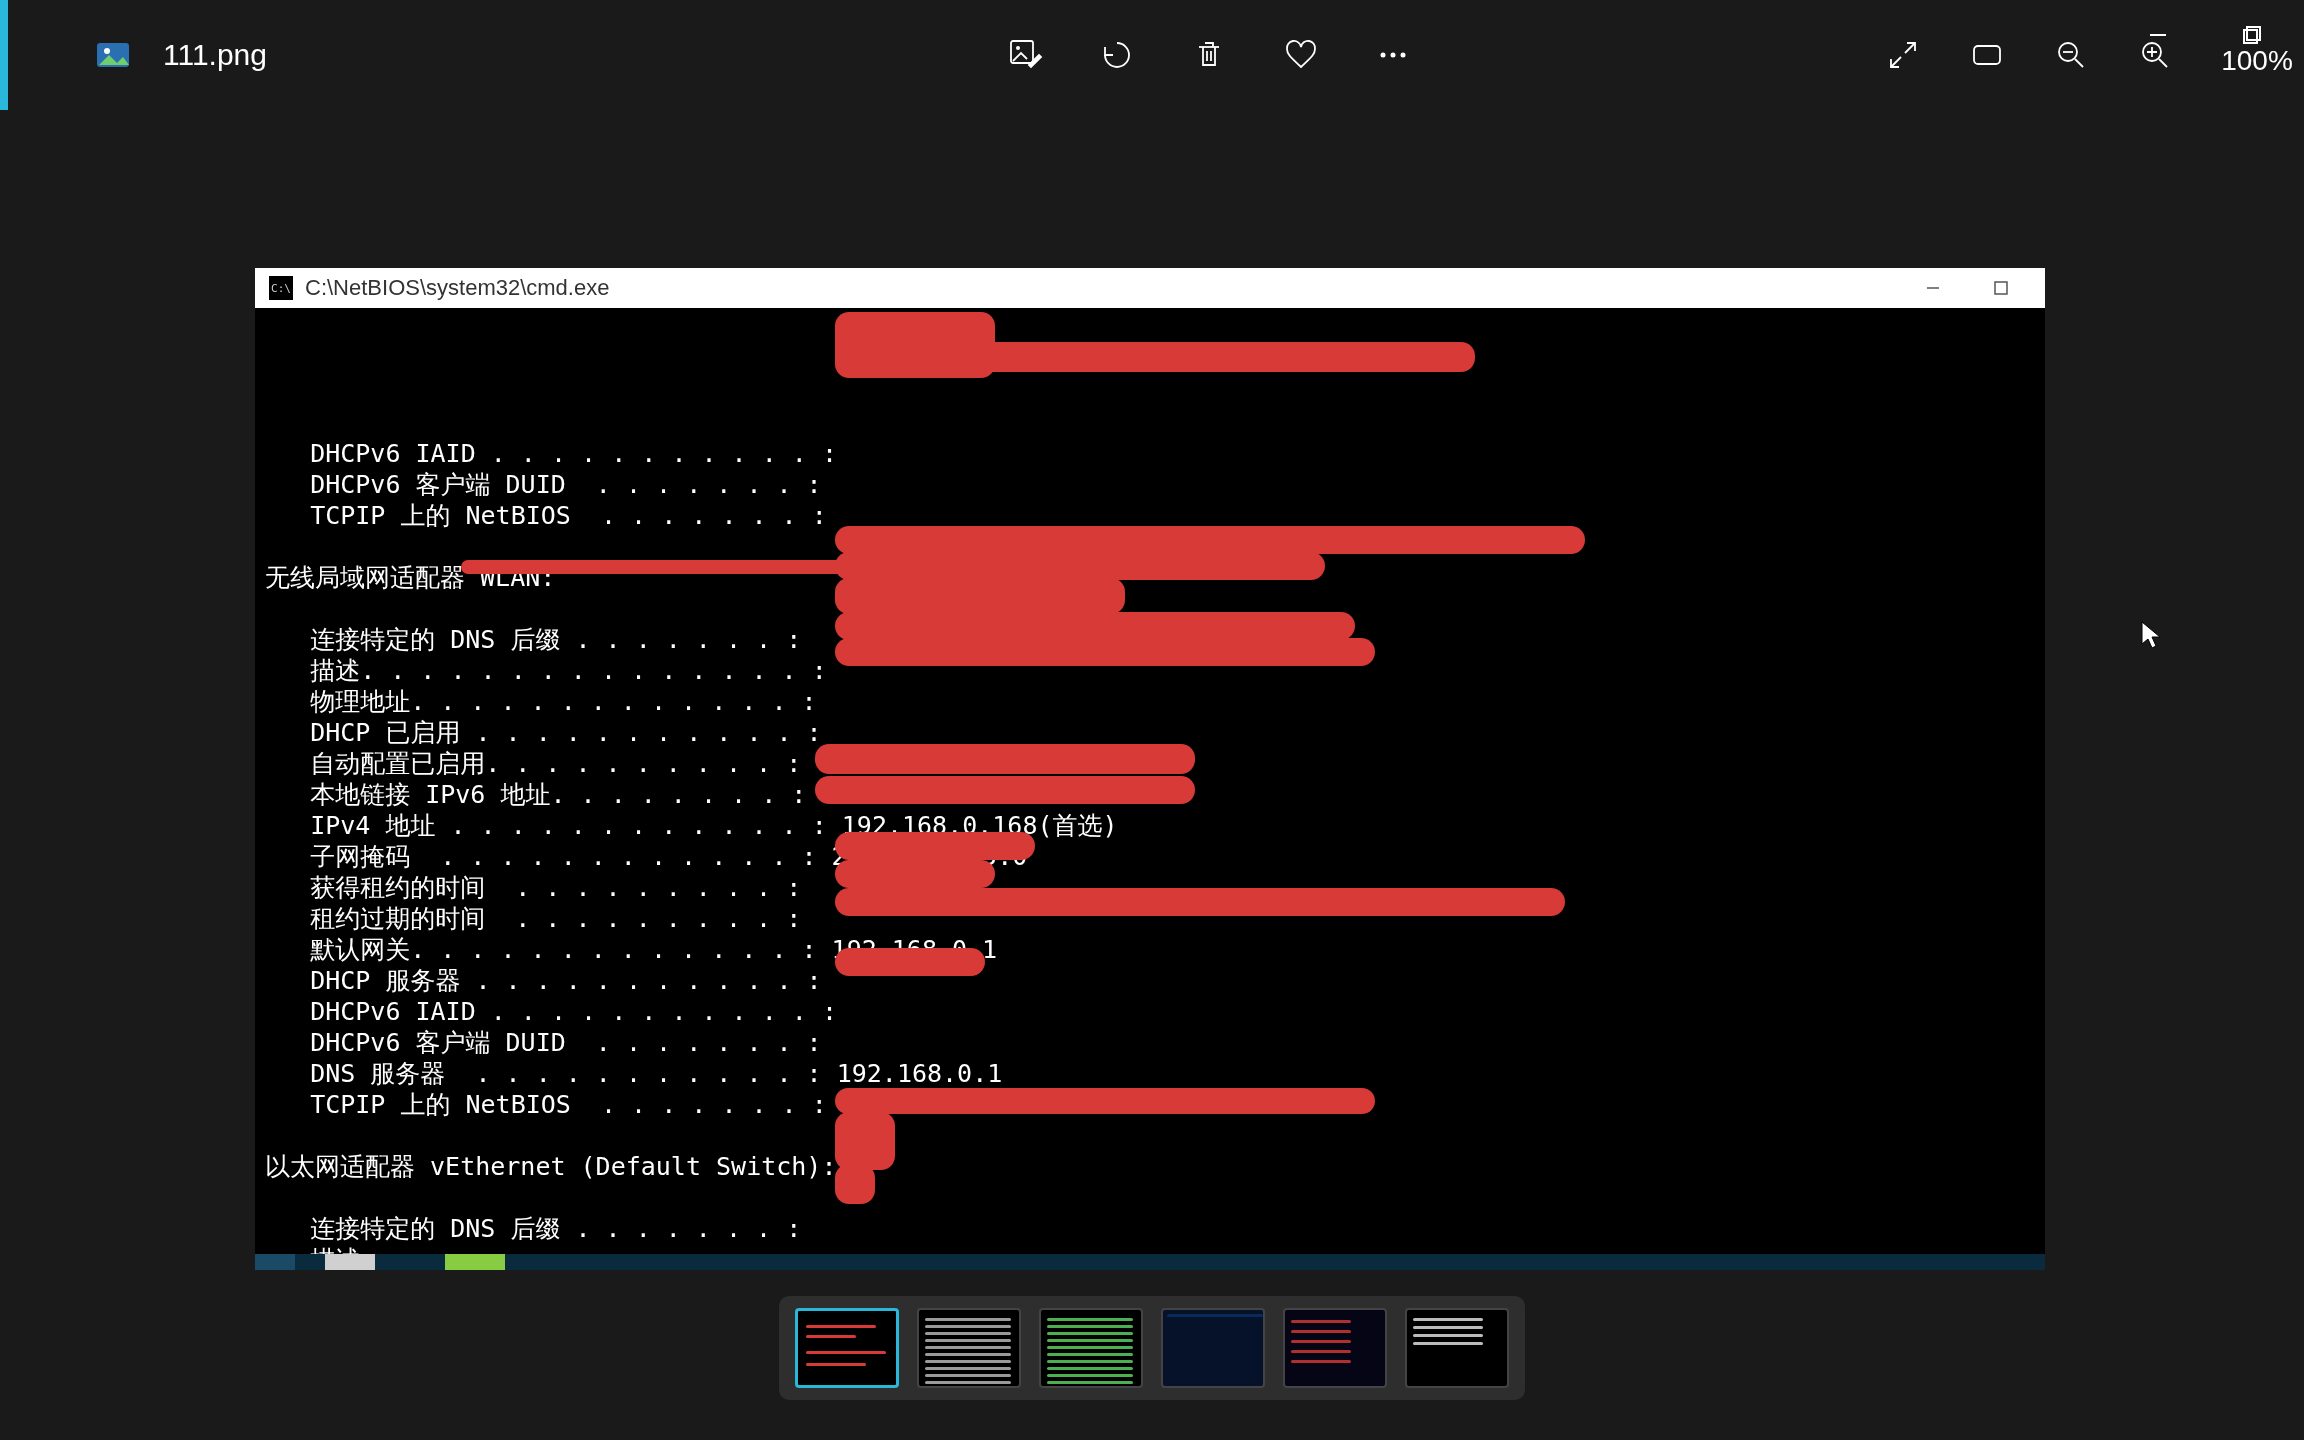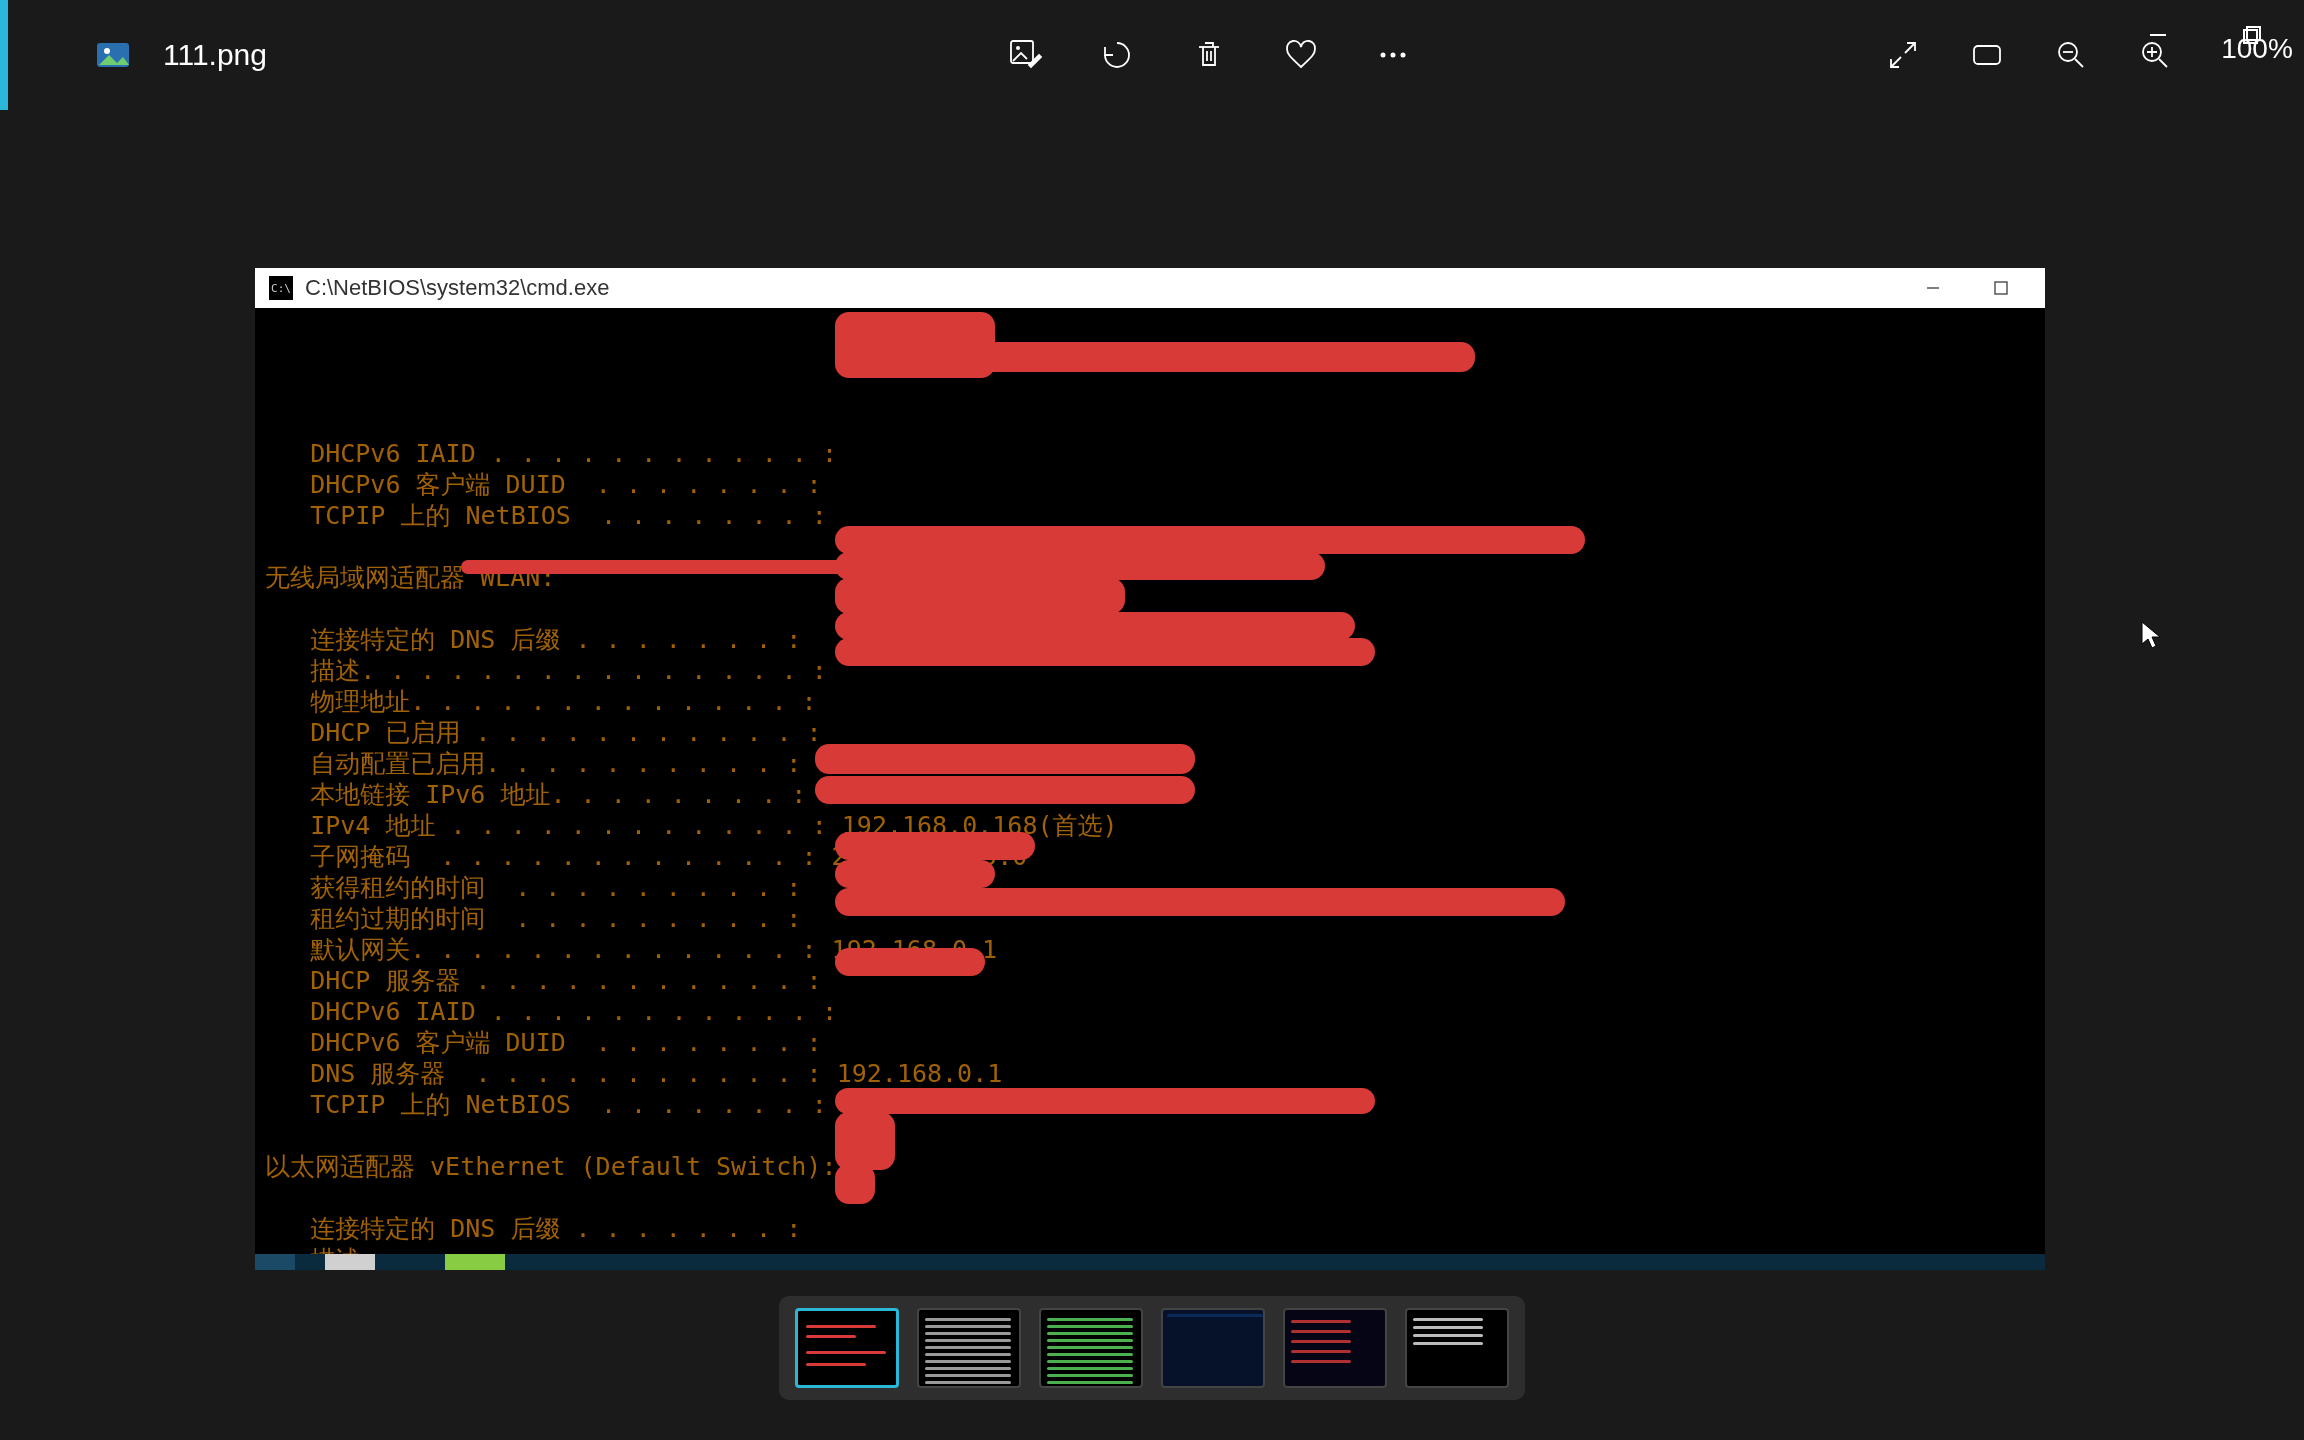--- a/index.html
+++ b/index.html
@@ -46,21 +46,21 @@
     left: 960px;
     display: flex;
     gap: 48px;
     align-items: center;
   }
   .toolbar-right {
     position: absolute;
     right: 50px;
     display: flex;
     gap: 40px;
-    align-items: flex-start;
+    align-items: flex-end;
   }
   .tb-btn {
     width: 44px; height: 44px;
     display: flex; align-items: center; justify-content: center;
     cursor: pointer;
     color: #ffffff;
   }
   .tb-btn svg { width: 36px; height: 36px; stroke: #ffffff; fill: none; stroke-width: 1.8; }
   .zoom-label {
     font-size: 28px;
@@ -121,21 +121,21 @@
     padding-right: 20px;
   }
   .cmd-win-btn { width: 20px; height: 20px; display:flex; align-items:center; justify-content:center; }
   .cmd-win-btn svg { width: 18px; height: 18px; stroke: #555; fill:none; stroke-width:1.5;}
 
   .cmd-body {
     position: relative;
     width: 100%;
     height: calc(100% - 40px - 16px);
     background: #000;
-    color: #a16207;
+    color: #ffffff;
     font-family: "SimSun","NSimSun","Consolas",monospace;
     font-size: 25px;
     line-height: 31px;
     padding: 6px 10px;
     white-space: pre;
     overflow: hidden;
   }
   .cmd-line { white-space: pre; }
 
   

